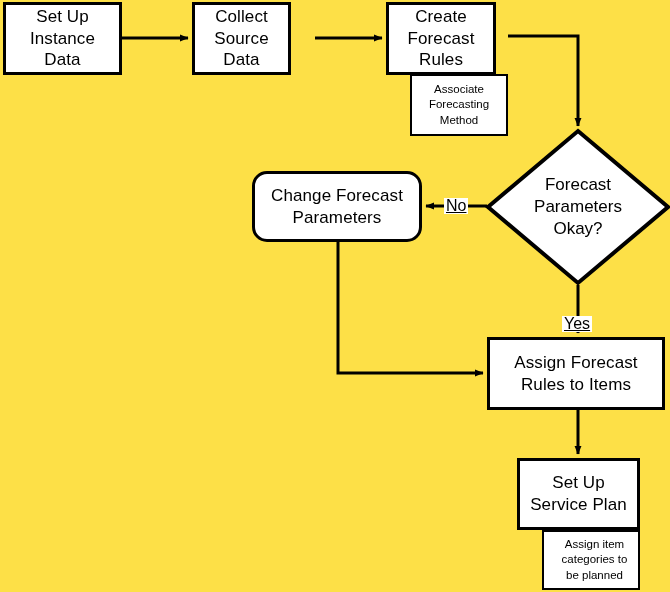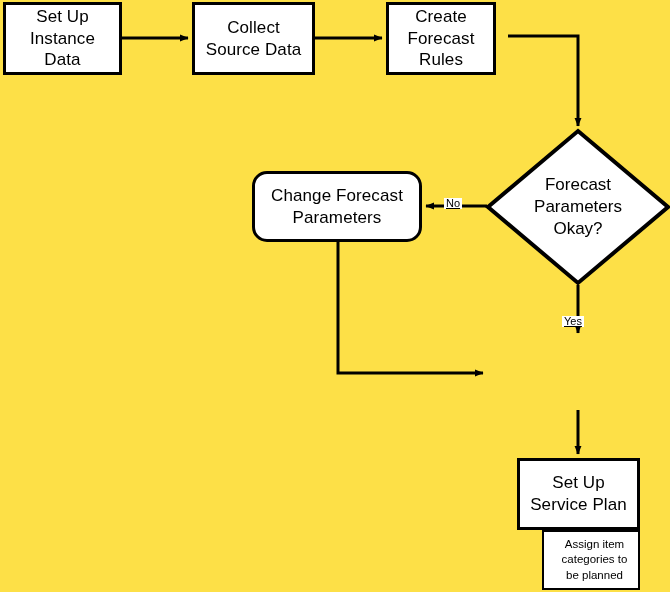--- a/index.html
+++ b/index.html
@@ -75,21 +75,21 @@
     font-size: 17px;
     line-height: 1.28;
     color: #000000;
     white-space: pre-line;
     z-index: 4;
   }
   .edge-label {
     position: absolute;
     background: #ffffff;
     color: #000000;
-    font-size: 11px;
+    font-size: 16px;
     line-height: 1;
     padding: 0 2px;
     z-index: 5;
     white-space: nowrap;
     text-decoration: underline;
   }
 </style>
 </head>
 <body>
 
@@ -134,47 +134,56 @@
       <polygon points="578,131 668,207 578,283 488,207" fill="#ffffff" stroke="#000000" stroke-width="4"></polygon>
     </g>
   </svg>
 
   <div class="node" style="left:3px; top:2px; width:119px; height:73px;">
     <span class="node-label">Set Up
 Instance
 Data</span>
   </div>
 
-  <div class="node" style="left:192px; top:2px; width:123px; height:73px;">
+  <div class="node" style="left:192px; top:2px; width:99px; height:73px;">
     <span class="node-label">Collect
 Source Data</span>
   </div>
 
   <div class="node" style="left:386px; top:2px; width:110px; height:73px;">
     <span class="node-label">Create
 Forecast
 Rules</span>
   </div>
 
+  <div class="subnode" style="left:410px; top:74px; width:98px; height:62px;">
+    <span class="subnode-label">Associate
+Forecasting
+Method</span>
+  </div>
 
   <div class="diamond-wrap" style="left:488px; top:131px; width:180px; height:152px;">
     <span class="diamond-label">Forecast
 Parameters
 Okay?</span>
   </div>
 
   <div class="node" style="left:252px; top:171px; width:170px; height:71px;border-radius:15px;">
     <span class="node-label">Change Forecast
 Parameters</span>
   </div>
 
   <div class="edge-label" style="left:444px; top:198px;">No</div>
 
   <div class="edge-label" style="left:562px; top:316px;">Yes</div>
 
+  <div class="node" style="left:487px; top:337px; width:178px; height:73px;">
+    <span class="node-label">Assign Forecast
+Rules to Items</span>
+  </div>
 
   <div class="node" style="left:517px; top:458px; width:123px; height:72px;">
     <span class="node-label">Set Up
 Service Plan</span>
   </div>
 
   <div class="subnode" style="left:542px; top:530px; width:98px; height:60px;padding-left:7px;">
     <span class="subnode-label">Assign item
 categories to
 be planned</span>

